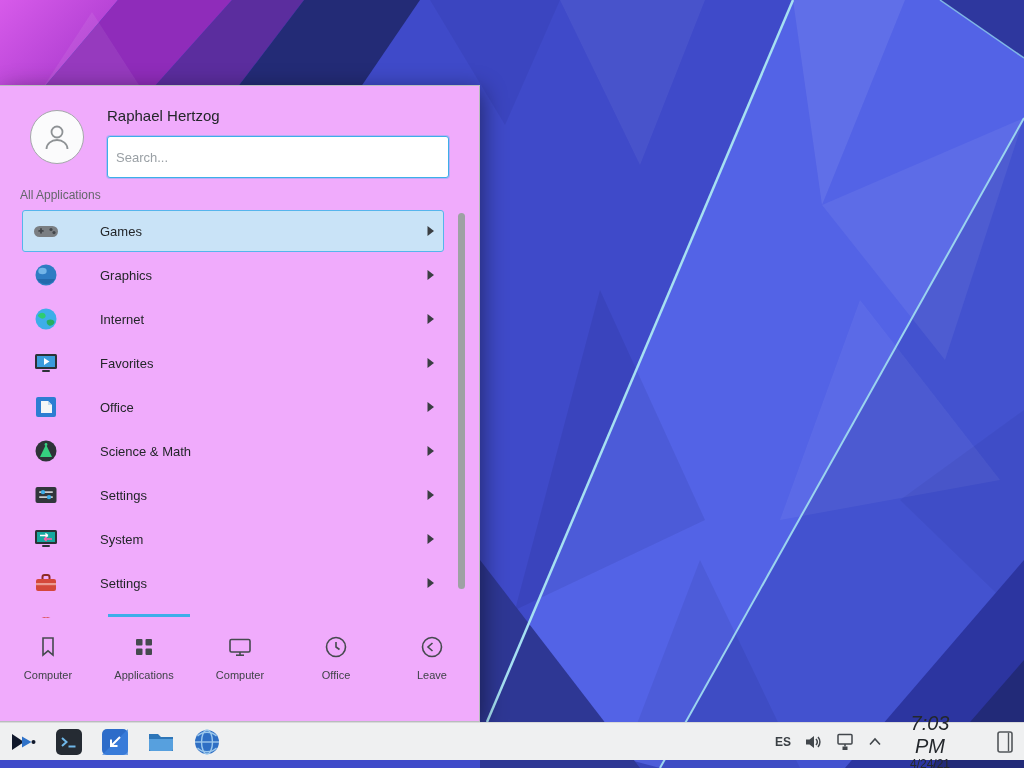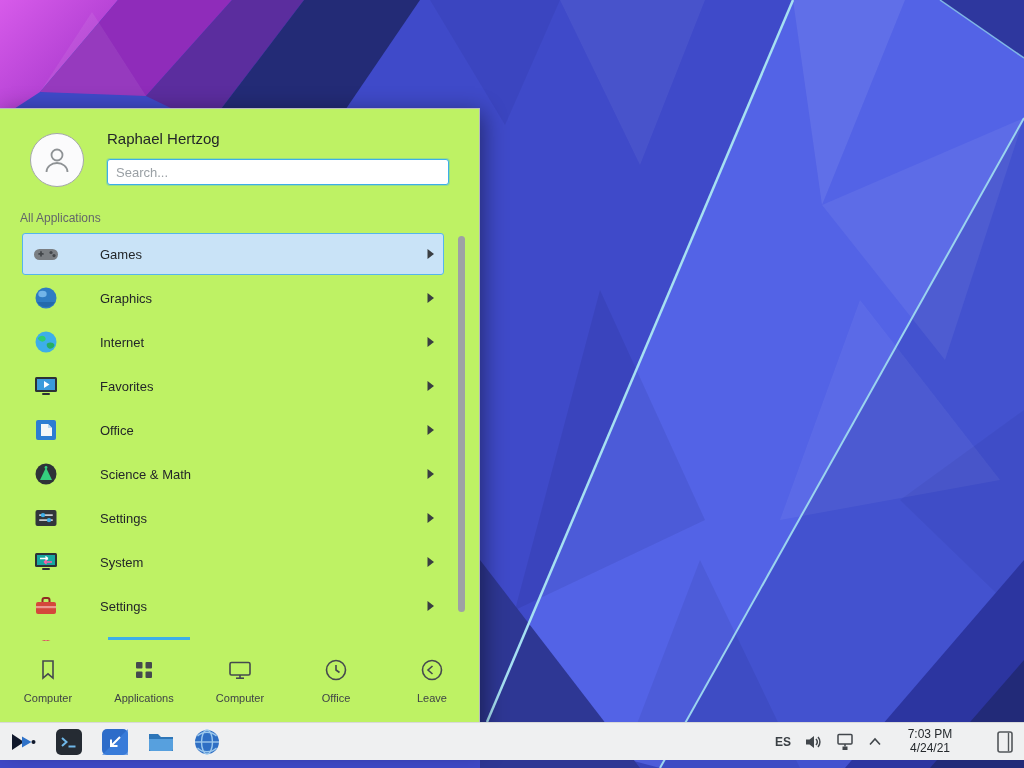--- a/index.html
+++ b/index.html
@@ -5,34 +5,34 @@
   html,body{margin:0;padding:0;}
   body{
     width:1024px;height:768px;overflow:hidden;position:relative;
     font-family:"Liberation Sans", sans-serif;
     background:#3b43c4;
   }
   
   .wallpaper{position:absolute;left:0;top:0;width:1024px;height:768px;}
   
   .kickoff{
-    position:absolute;left:0;top:108px;width:480px;height:637px;
-    background:#bef264;border:1px solid #b9bcbe;border-left:none;box-sizing:border-box;
+    position:absolute;left:0;top:85px;width:480px;height:637px;
+    background:#f0abfc;border:1px solid #b9bcbe;border-left:none;box-sizing:border-box;
     box-shadow:3px 5px 22px rgba(0,0,0,.45);
   }
   .avatar{
     position:absolute;left:30px;top:24px;width:52px;height:52px;border-radius:50%;
     background:#fbfbfc;border:1px solid #a4a7aa;display:flex;align-items:center;justify-content:center;
   }
   .username{position:absolute;left:107px;top:21px;font-size:15px;color:#232629;}
   .search-input{
     position:absolute;left:107px;top:50px;width:324px;height:24px;
     border:1px solid #3daee9;border-radius:3px;background:#ffffff;
     font-family:"Liberation Sans",sans-serif;font-size:13px;color:#232629;
-    padding:0 8px;outline:none;box-shadow:0 0 0 1px rgba(61,174,233,.30);
+    padding:8px 8px;outline:none;box-shadow:0 0 0 1px rgba(61,174,233,.30);
   }
   .search-input::placeholder{color:#9aa0a5;}
   .section-label{position:absolute;left:20px;top:102px;font-size:12px;color:#63666a;}
   .app-list{position:absolute;left:0;top:124px;width:480px;height:408px;overflow:hidden;}
   .app-row{
     height:40px;margin:0 36px 2px 22px;display:flex;align-items:center;
     border:1px solid transparent;border-radius:3px;cursor:default;gap:20px;
   }
   .app-row.selected{background:#c9e3f7;border-color:#56b5ec;}
   .app-icon{width:26px;height:26px;margin-left:10px;flex:0 0 26px;}
@@ -50,21 +50,21 @@
   
   .taskbar{
     position:absolute;left:0;top:722px;width:1024px;height:38px;background:#eff0f1;
     border-top:1px solid #d8d9da;box-sizing:border-box;display:flex;align-items:center;
   }
   .task-launchers{display:flex;align-items:center;gap:16px;padding-left:8px;}
   .task-icon{width:30px;height:30px;display:block;}
   .tray{margin-left:auto;display:flex;align-items:center;gap:13px;padding-right:8px;}
   .kb-layout{font-size:12px;font-weight:bold;color:#3b4045;}
   .clock{width:70px;text-align:center;line-height:1.15;color:#24282c;}
-  .clock .time{font-size:12px;}
+  .clock .time{font-size:20px;font-style:italic;}
   .clock .date{font-size:12px;}
   .show-desktop{margin-left:16px;width:22px;height:26px;display:flex;align-items:center;justify-content:center;}
 </style>
 </head>
 <body>
 
 <div class="wallpaper">
   <svg width="1024" height="768" viewBox="0 0 1024 768">
     <defs>
       <linearGradient id="bgGrad" x1="0" y1="0" x2="1" y2="1">

